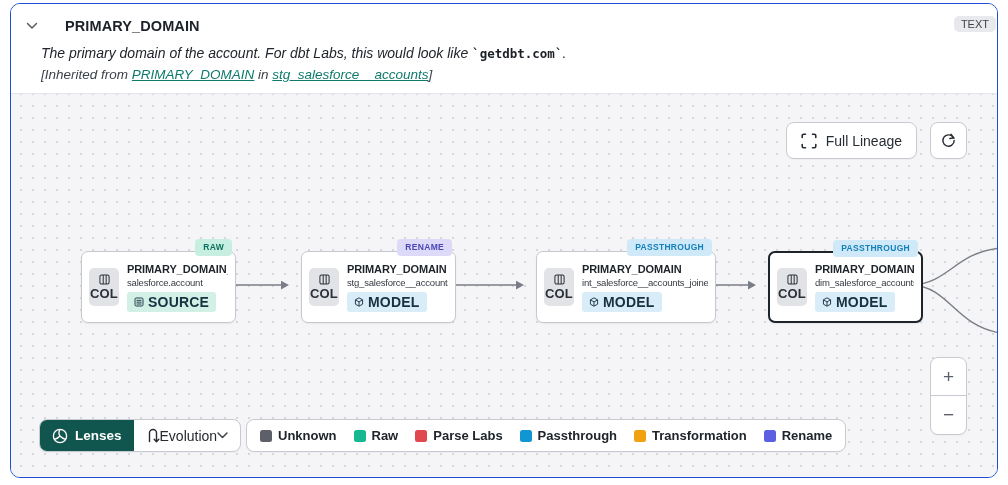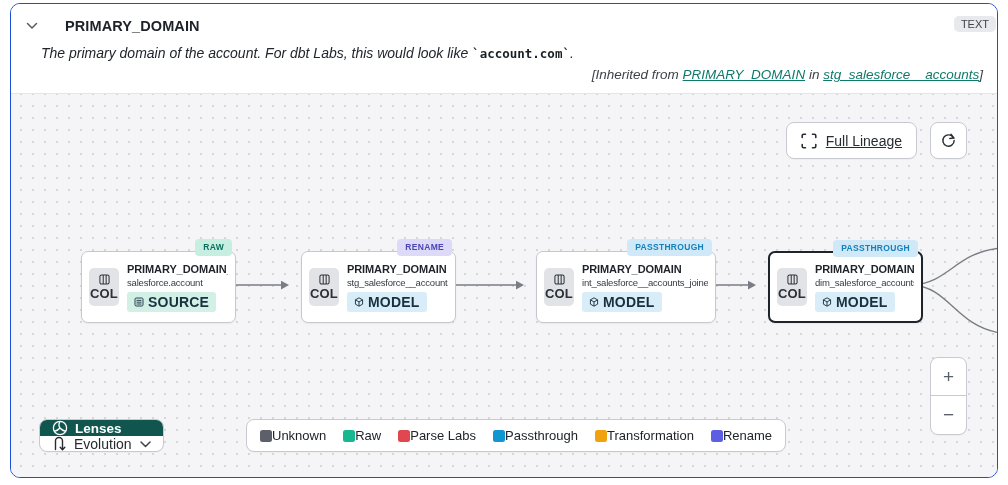--- a/index.html
+++ b/index.html
@@ -11,33 +11,33 @@
 
   
   .hdr { height:90px; background:#fff; border-bottom:1px solid #e4e6ea; padding:10px 14px 8px 12px; position:relative; flex:0 0 auto; }
   .hdr-row1 { display:flex; align-items:center; gap:24px; height:24px; }
   .chev-btn { width:18px; height:18px; display:flex; align-items:center; justify-content:center; cursor:pointer; }
   .hdr-title { font-size:14.5px; font-weight:700; color:#1d2228; letter-spacing:.1px; }
   .type-badge { position:absolute; top:12px; right:1px; background:#e8e9ec; color:#40454c;
                 font-size:11px; font-weight:500; padding:2px 7px; border-radius:5px; }
   .hdr-desc { margin:7px 0 0 18px; font-size:14px; font-style:italic; color:#21262d; }
   .hdr-desc code { font-family:"DejaVu Sans Mono", monospace; font-weight:700; font-style:normal; font-size:12.5px; color:#1b2026; }
-  .hdr-inh { margin:6px 0 16px 18px; font-size:13.5px; font-style:italic; color:#3c424a;text-align:right; }
+  .hdr-inh { margin:6px 0 16px 18px; font-size:13.5px; font-style:italic; color:#3c424a; }
   .hdr-inh a { color:#0d7a6a; text-decoration:underline; cursor:pointer; }
 
   
   .canvas { position:relative; flex:1; background-color:#f5f5f7;
             background-image: radial-gradient(#d6d7db 1.1px, transparent 1.2px);
             background-size:12px 12px; background-position:4px 6px; }
 
   .edges { position:absolute; inset:0; width:100%; height:100%; }
 
   
   .btn { background:#fff; border:1px solid #c7cad0; border-radius:8px; display:flex; align-items:center;
-         justify-content:center; cursor:pointer; color:#272c33; box-shadow:0 1px 1px rgba(0,0,0,.03);text-decoration:underline; }
+         justify-content:center; cursor:pointer; color:#272c33; box-shadow:0 1px 1px rgba(0,0,0,.03); }
   .full-lineage { position:absolute; right:80px; top:28px; height:37px; padding:0 14px; gap:9px; font-size:14px; }
   .refresh { position:absolute; right:30px; top:28px; width:37px; height:37px; }
 
   
   .node { position:absolute; top:157px; height:72px; background:#fff; border:1px solid #c5c8ce;
           border-radius:7px; box-shadow:0 1px 2px rgba(0,0,0,.05); display:flex; align-items:center;
           gap:7px; padding:0 7px; cursor:pointer; }
   .node.selected { border:2px solid #1d242c; }
   .evo-badge { position:absolute; top:-13px; right:3px; height:17px; line-height:17px; padding:0 8px;
                font-size:8.5px; font-weight:700; letter-spacing:.3px; border-radius:4px; z-index:0; }
@@ -46,28 +46,28 @@
              flex-direction:column; align-items:center; justify-content:center; gap:1px; }
   .col-box .col-txt { font-size:13px; font-weight:700; color:#2a3038; letter-spacing:.2px; }
   .node-text { display:flex; flex-direction:column; align-items:flex-start; overflow:hidden; }
   .node-title { font-size:11px; font-weight:700; color:#1e232a; white-space:nowrap; letter-spacing:-.1px; }
   .node-sub { font-size:9.5px; color:#343a42; white-space:nowrap; letter-spacing:-.2px; margin-top:2px;text-align:center; }
   .res-badge { display:inline-flex; align-items:center; gap:4px; margin-top:4px; padding:2px 7px;
                border-radius:3px; font-size:14px; font-weight:700; color:#17313f; letter-spacing:.2px; }
 
   
   .lens-group { position:absolute; left:28px; bottom:25px; height:33px; display:flex; border:1px solid #c7cad0;
-                border-radius:8px; overflow:hidden; background:#fff; box-shadow:0 1px 1px rgba(0,0,0,.03);flex-direction:column; }
+                border-radius:8px; overflow:hidden; background:#fff; box-shadow:0 1px 1px rgba(0,0,0,.03); }
   .lens-seg { display:flex; align-items:center; gap:7px; padding:0 12px; background:#11564e; color:#fff;
               font-size:13.5px; font-weight:700; cursor:pointer; }
-  .evo-seg { display:flex; align-items:center; gap:8px; padding:0 12px; color:#262b31; font-size:14px; cursor:pointer; }
+  .evo-seg { display:flex; align-items:center; padding:0 12px; color:#262b31; font-size:14px; cursor:pointer; }
 
   .legend { position:absolute; left:235px; bottom:25px; height:33px; display:flex; align-items:center; gap:17px;
             padding:0 13px; background:#fff; border:1px solid #c7cad0; border-radius:8px; box-shadow:0 1px 1px rgba(0,0,0,.03); }
-  .leg-item { display:flex; align-items:center; font-size:13px; color:#20252b; }
+  .leg-item { display:flex; align-items:center; gap:6px; font-size:13px; color:#20252b;font-weight:bold; }
   .leg-swatch { width:12px; height:12px; border-radius:2.5px; flex:0 0 auto; }
 
   
   .zoomctl { position:absolute; right:30px; bottom:42px; width:37px; background:#fff; border:1px solid #c7cad0;
              border-radius:8px; overflow:hidden; box-shadow:0 1px 1px rgba(0,0,0,.03); }
   .zoomctl .zbtn { height:38px; display:flex; align-items:center; justify-content:center; font-size:19px;
                    color:#5b616a; cursor:pointer; }
   .zoomctl .zbtn:first-child { border-bottom:1px solid #c7cad0; }
 
   svg { display:block; }
@@ -80,21 +80,21 @@
   <div class="hdr">
     <div class="hdr-row1">
       <span class="chev-btn">
         <svg width="12" height="8" viewBox="0 0 12 8">
             <polyline points="1.5,1.5 6,6 10.5,1.5" fill="none" stroke="#565d66" stroke-width="1.5" stroke-linecap="round" stroke-linejoin="round"></polyline>
           </svg>
       </span>
       <span class="hdr-title">PRIMARY_DOMAIN</span>
     </div>
     <span class="type-badge">TEXT</span>
-    <div class="hdr-desc"><span>The primary domain of the account. For dbt Labs, this would look like </span><code>`account.com`</code><span>.</span></div>
+    <div class="hdr-desc"><span>The primary domain of the account. For dbt Labs, this would look like </span><code>`getdbt.com`</code><span>.</span></div>
     <div class="hdr-inh"><span>[Inherited from </span><a>PRIMARY_DOMAIN</a><span> in </span><a>stg_salesforce__accounts</a><span>]</span></div>
   </div>
 
   <div class="canvas">
 
     <svg class="edges" viewBox="0 0 986 385" preserveAspectRatio="none">
       <g stroke="#797e86" stroke-width="1.4" fill="none">
         <path d="M214 192 H270"></path>
         <path d="M434 192 H505"></path>
         <path d="M694 192 H737"></path>

